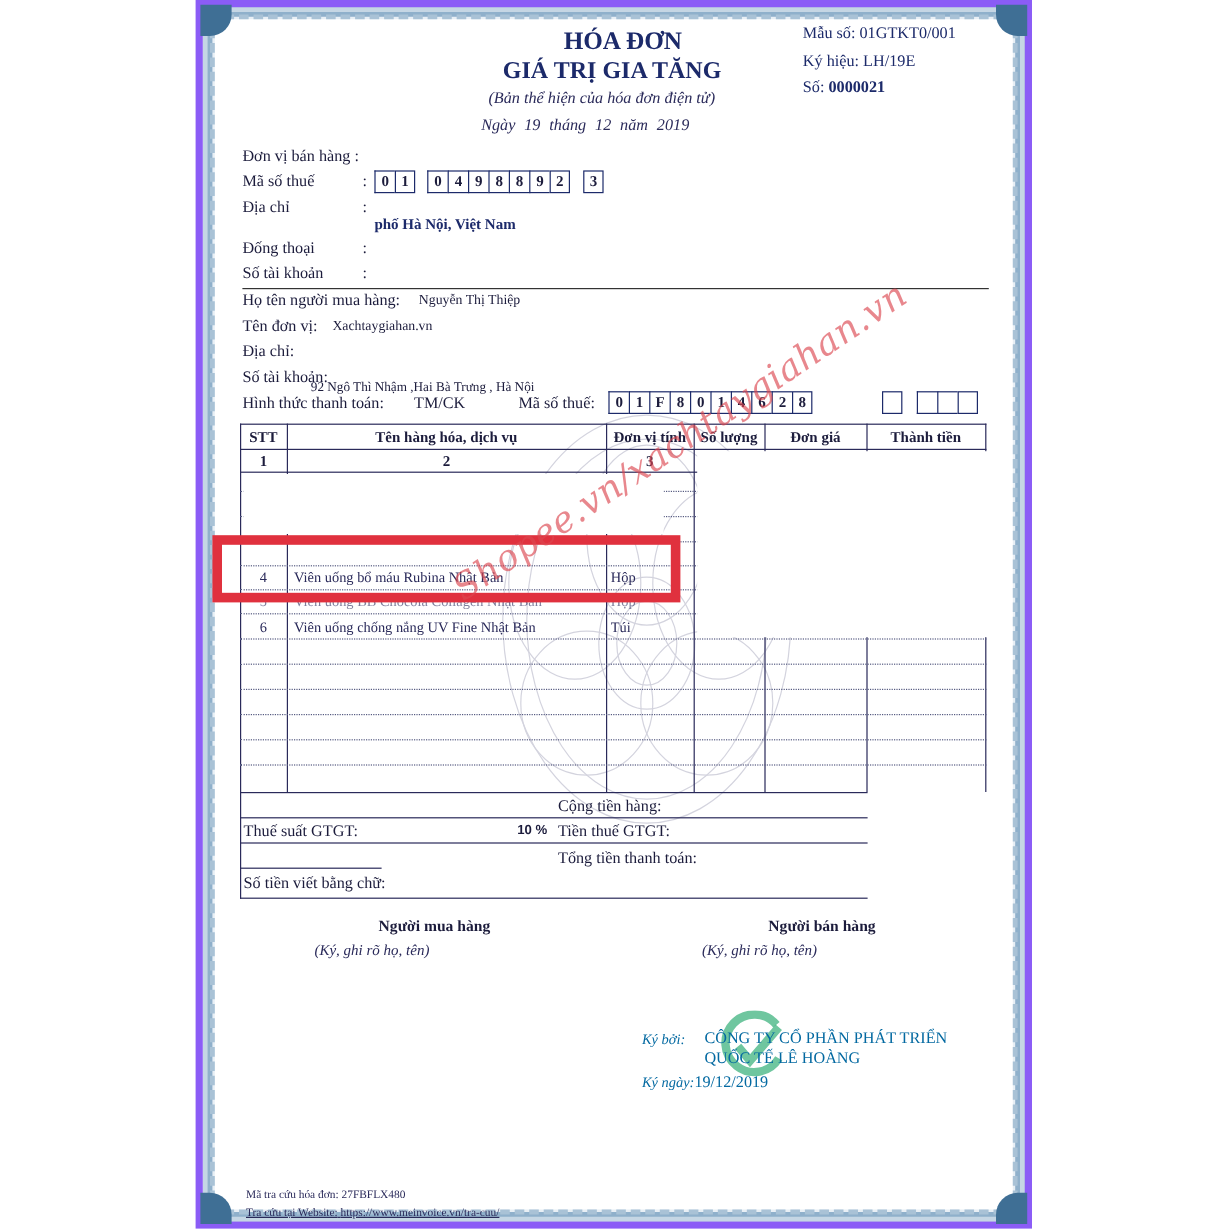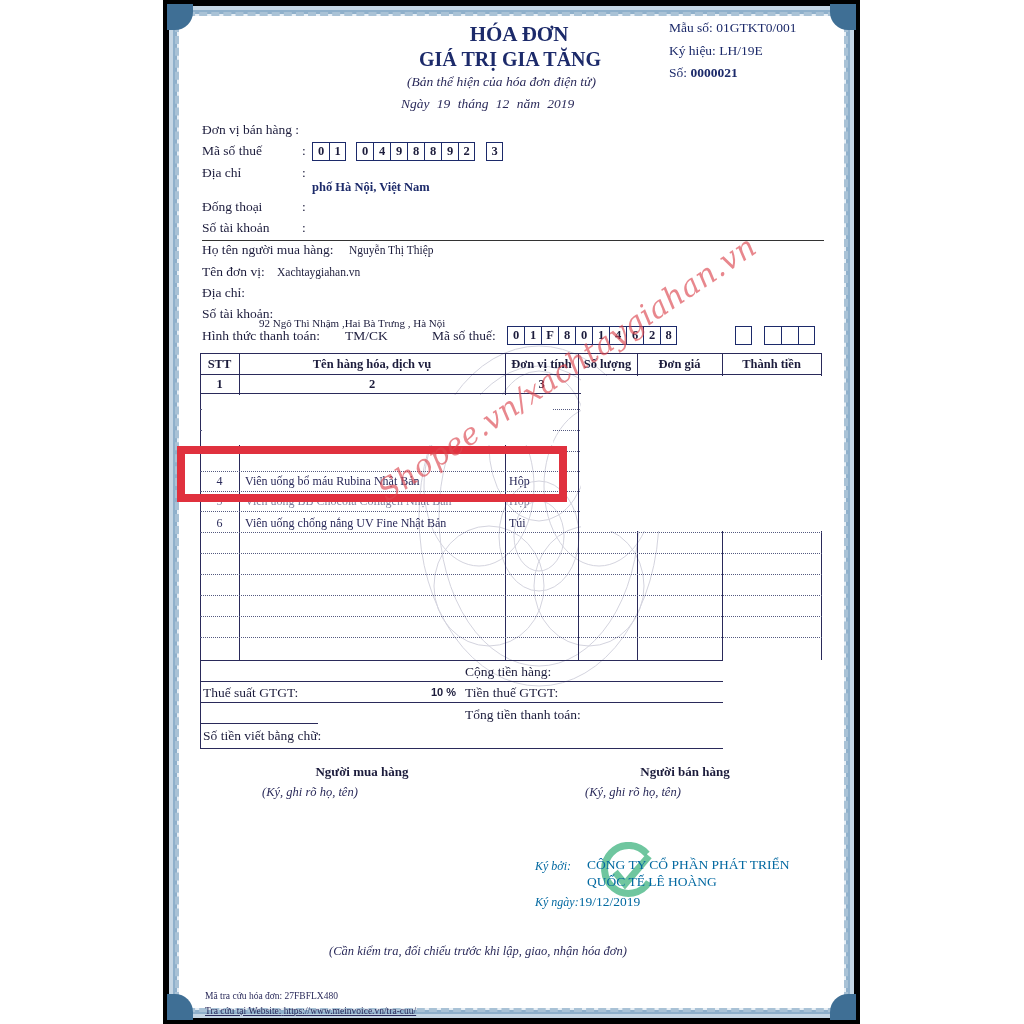--- a/index.html
+++ b/index.html
@@ -2,21 +2,21 @@
 <html><head>
 <meta charset="utf-8">
 <style>
   * { box-sizing: border-box; margin: 0; padding: 0; }
   html, body { width: 1024px; height: 1024px; background: #ffffff; overflow: hidden; }
   body { position: relative; font-family: "Liberation Serif", "DejaVu Serif", serif; color: #1a1a4a; }
 
   .page {
     position: absolute; left: 163px; top: 0; width: 697px; height: 1024px;
     background: #ffffff;
-    border: 6px solid #000000;
+    border: 6px solid #8b5cf6;
     box-shadow: inset 0 0 0 4px #c5d6e4, inset 0 0 0 8px #8fb0cb, inset 0 0 0 10px #e8eff5;
   }
   .page::before {
     content: ""; position: absolute; inset: 6px;
     border: 4px dashed #a9c2d6; pointer-events: none;
   }
   .corner { position: absolute; width: 26px; height: 26px; background: #3f6f95; }
   .corner.tl { left: -2px; top: -2px; border-bottom-right-radius: 18px; }
   .corner.tr { right: -2px; top: -2px; border-bottom-left-radius: 18px; }
   .corner.bl { left: -2px; bottom: -2px; border-top-right-radius: 18px; }
@@ -252,21 +252,20 @@
   </svg>
   <div class="abs signed" style="left:366px; top:852px;">
     <i>Ký bởi:</i>
   </div>
   <div class="abs signed" style="left:418px; top:851px;">CÔNG TY CỔ PHẦN PHÁT TRIỂN</div>
   <div class="abs signed" style="left:418px; top:868px;">QUỐC TẾ LÊ HOÀNG</div>
   <div class="abs signed" style="left:366px; top:888px;">
     <i>Ký ngày:</i><span>19/12/2019</span>
   </div>
 
-  <div class="abs footnote" style="left:160px; top:938px;">(Cần kiểm tra, đối chiếu trước khi lập, giao, nhận hóa đơn)</div>
   <div class="abs tiny" style="left:36px; top:985px;">
     <span>Mã tra cứu hóa đơn:</span>
     <span>27FBFLX480</span>
   </div>
   <div class="abs tiny" style="left:36px; top:1000px; text-decoration:underline;">
     <span>Tra cứu tại Website:</span>
     <span>https://www.meinvoice.vn/tra-cuu/</span>
   </div>
 
   <div class="watermark">Shopee.vn/xachtaygiahan.vn</div>

